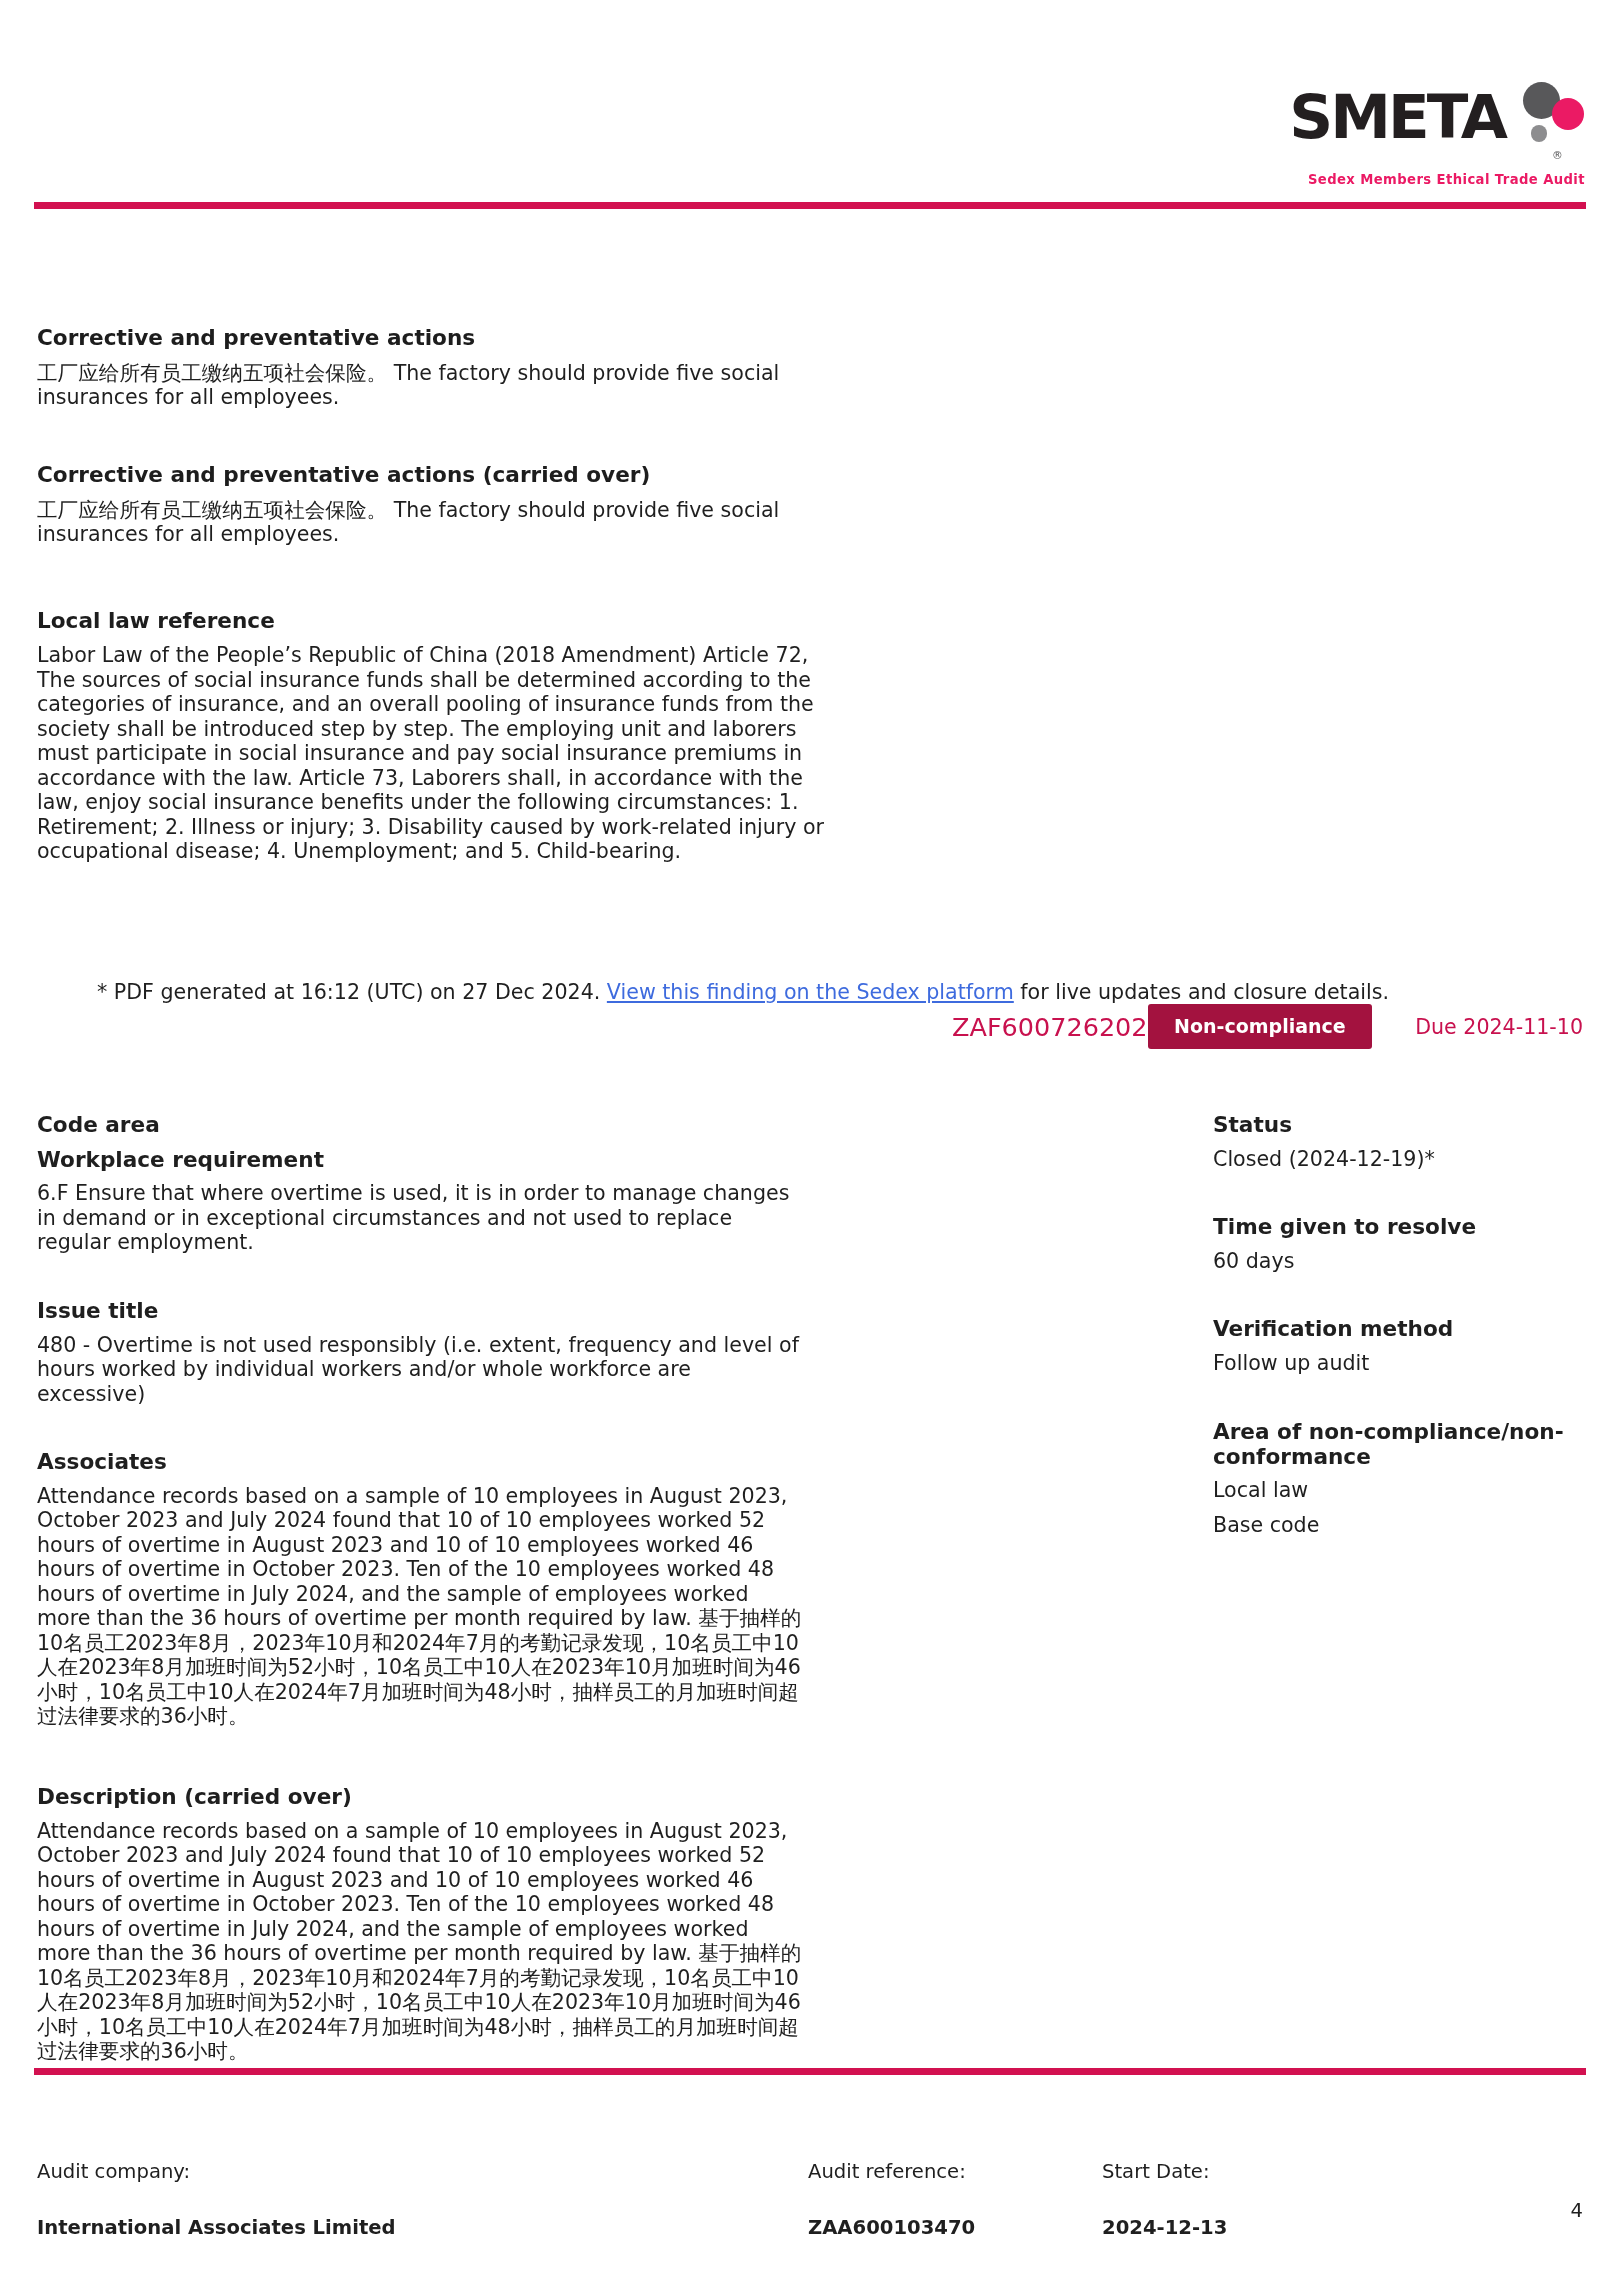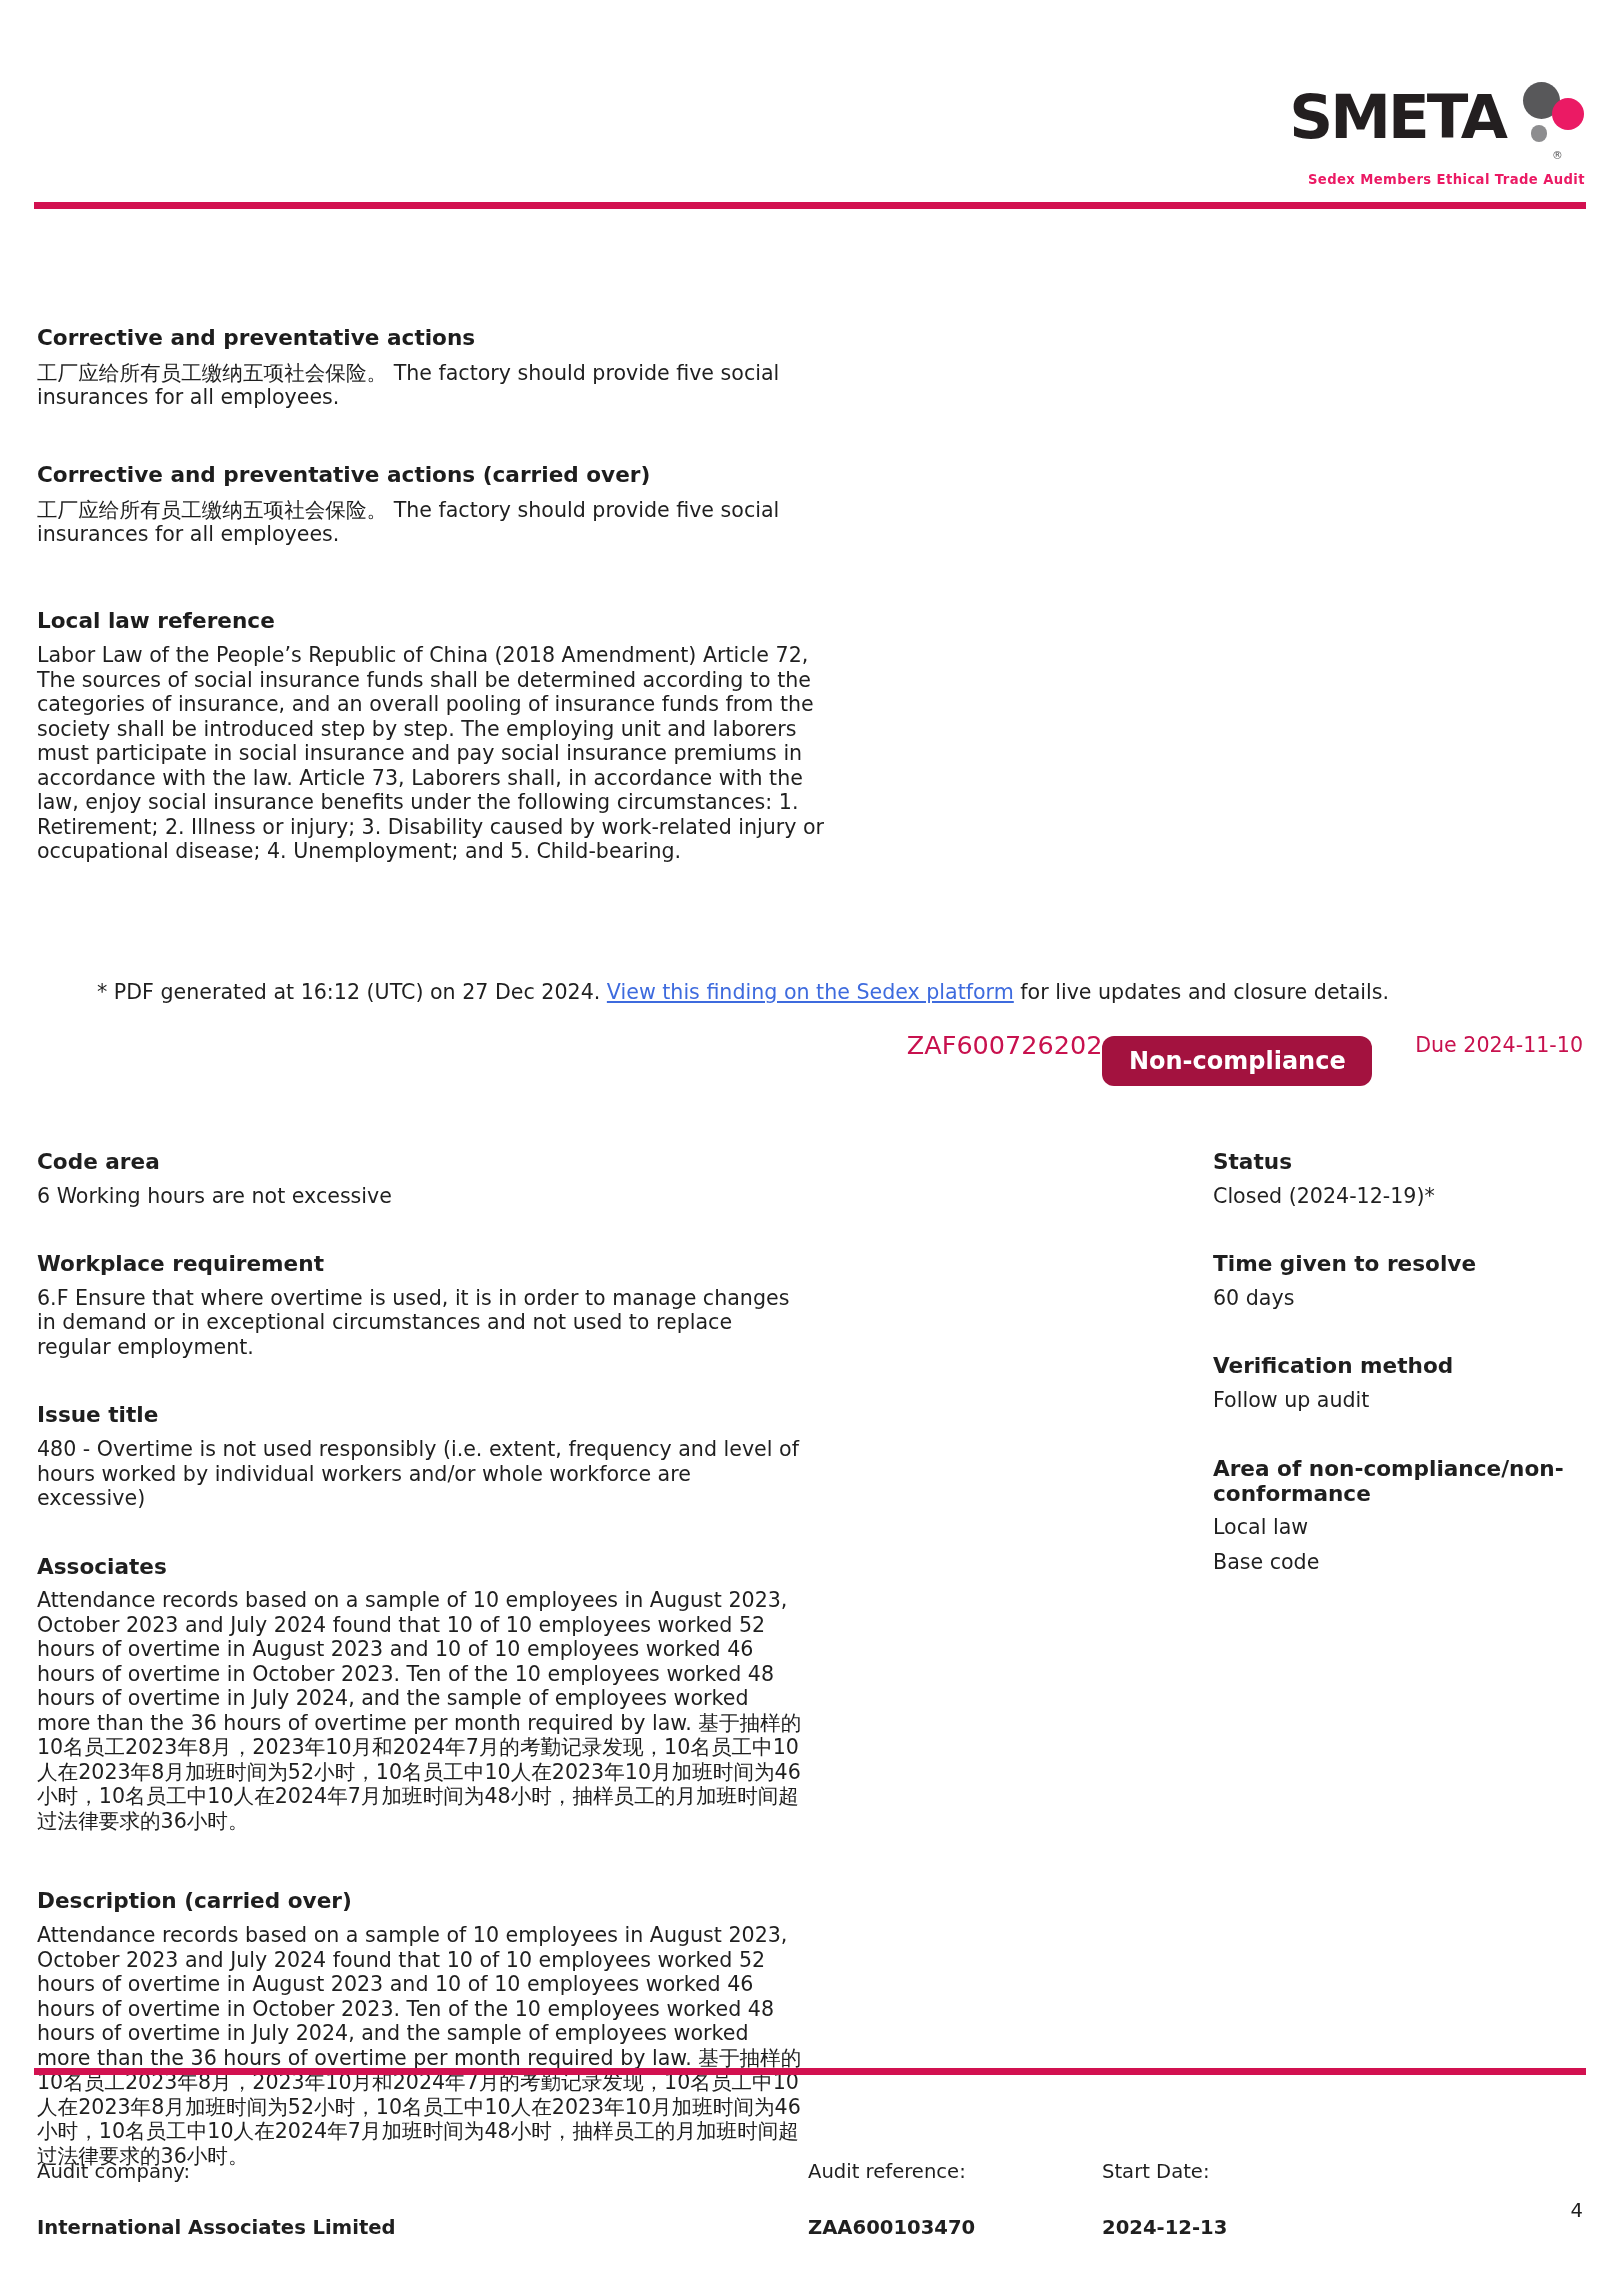--- a/index.html
+++ b/index.html
@@ -50,22 +50,22 @@
   .gen-note { font-size: 20.6px; line-height: 24.5px; padding-left: 60px; }
   .gen-link { color: #3E6BDE; text-decoration: underline; cursor: pointer; }
 
   .finding-head {
     display: flex; align-items: center; justify-content: flex-end;
     margin-bottom: 63px;
   }
   .finding-ref { font-size: 25.5px; color: #C8114E; }
   .finding-right { display: flex; align-items: center; gap: 43px; }
   .badge {
-    background: #A3123F; color: #ffffff; font-size: 24px; font-weight: 700;
-    padding: 12.7px 26.5px; border-radius: 12px; line-height: 1; margin-top: 32px;
+    background: #A3123F; color: #ffffff; font-size: 19px; font-weight: 700;
+    padding: 12.7px 26.5px; border-radius: 3px; line-height: 1;
   }
   .due { font-size: 20.6px; color: #C8114E; }
 
   .finding-grid {
     display: grid;
     grid-template-columns: 765px 1fr;
     column-gap: 411px;
     align-items: start;
   }
   .fblock-heading { font-size: 21.6px; font-weight: 700; margin-bottom: 9.8px; }
@@ -124,21 +124,20 @@
       <div class="finding-right">
         <div class="badge">Non-compliance</div>
         <div class="due">Due 2024-11-10</div>
       </div>
     </div>
 
     <div class="finding-grid">
 
       <div>
         <div class="fblock-heading">Code area</div>
-        <div class="fblock-value">6 Working hours are not excessive</div>
 
         <div class="fblock-heading">Workplace requirement</div>
         <div class="fblock-value">6.F Ensure that where overtime is used, it is in order to manage changes in demand or in exceptional circumstances and not used to replace regular employment.</div>
 
         <div class="fblock-heading">Issue title</div>
         <div class="fblock-value">480 - Overtime is not used responsibly (i.e. extent, frequency and level of hours worked by individual workers and/or whole workforce are excessive)</div>
 
         <div class="fblock-heading">Associates</div>
         <div class="fblock-value" style="margin-bottom:55px;">Attendance records based on a sample of 10 employees in August 2023, October 2023 and July 2024 found that 10 of 10 employees worked 52 hours of overtime in August 2023 and 10 of 10 employees worked 46 hours of overtime in October 2023. Ten of the 10 employees worked 48 hours of overtime in July 2024, and the sample of employees worked more than the 36 hours of overtime per month required by law. 基于抽样的10名员工2023年8月，2023年10月和2024年7月的考勤记录发现，10名员工中10人在2023年8月加班时间为52小时，10名员工中10人在2023年10月加班时间为46小时，10名员工中10人在2024年7月加班时间为48小时，抽样员工的月加班时间超过法律要求的36小时。</div>
 

